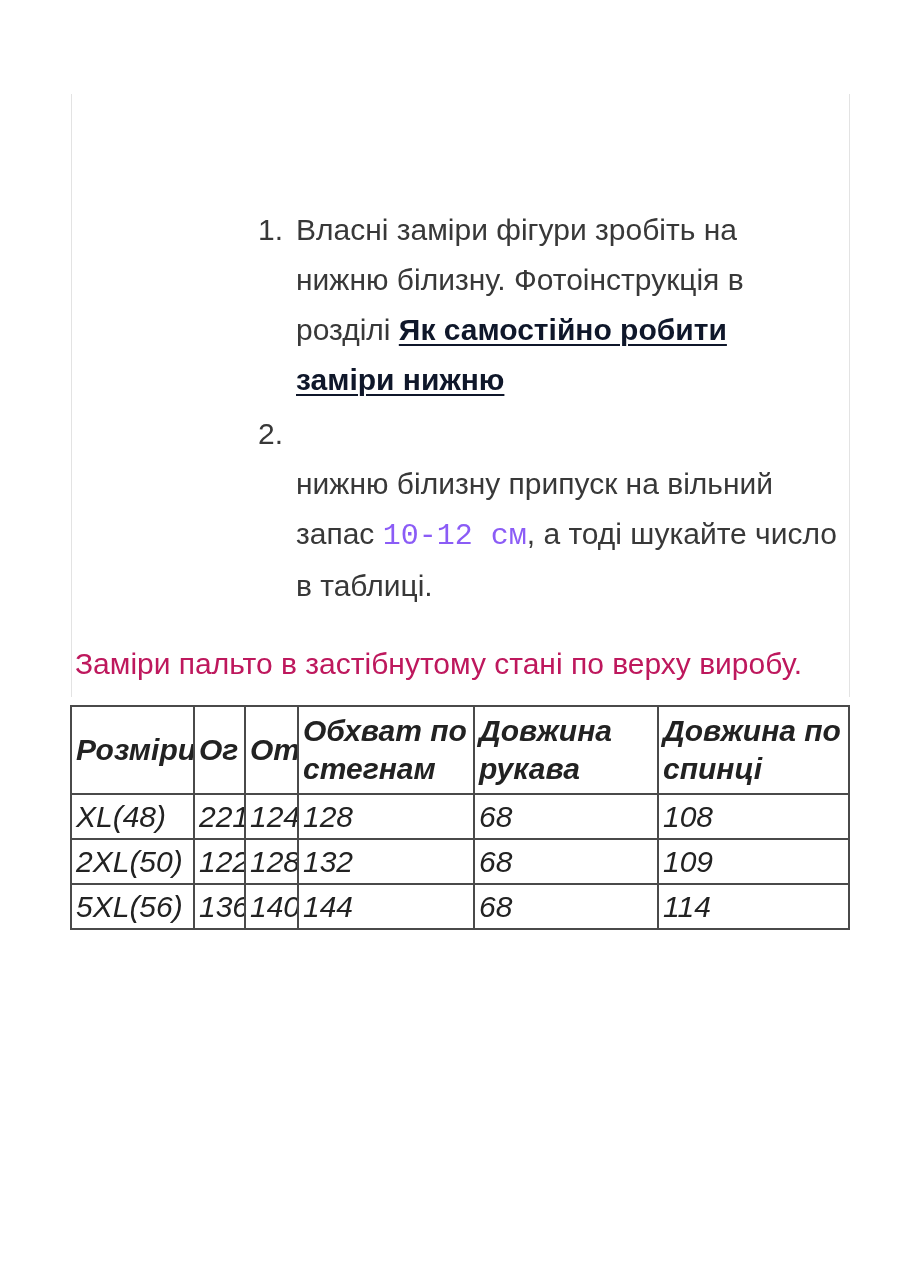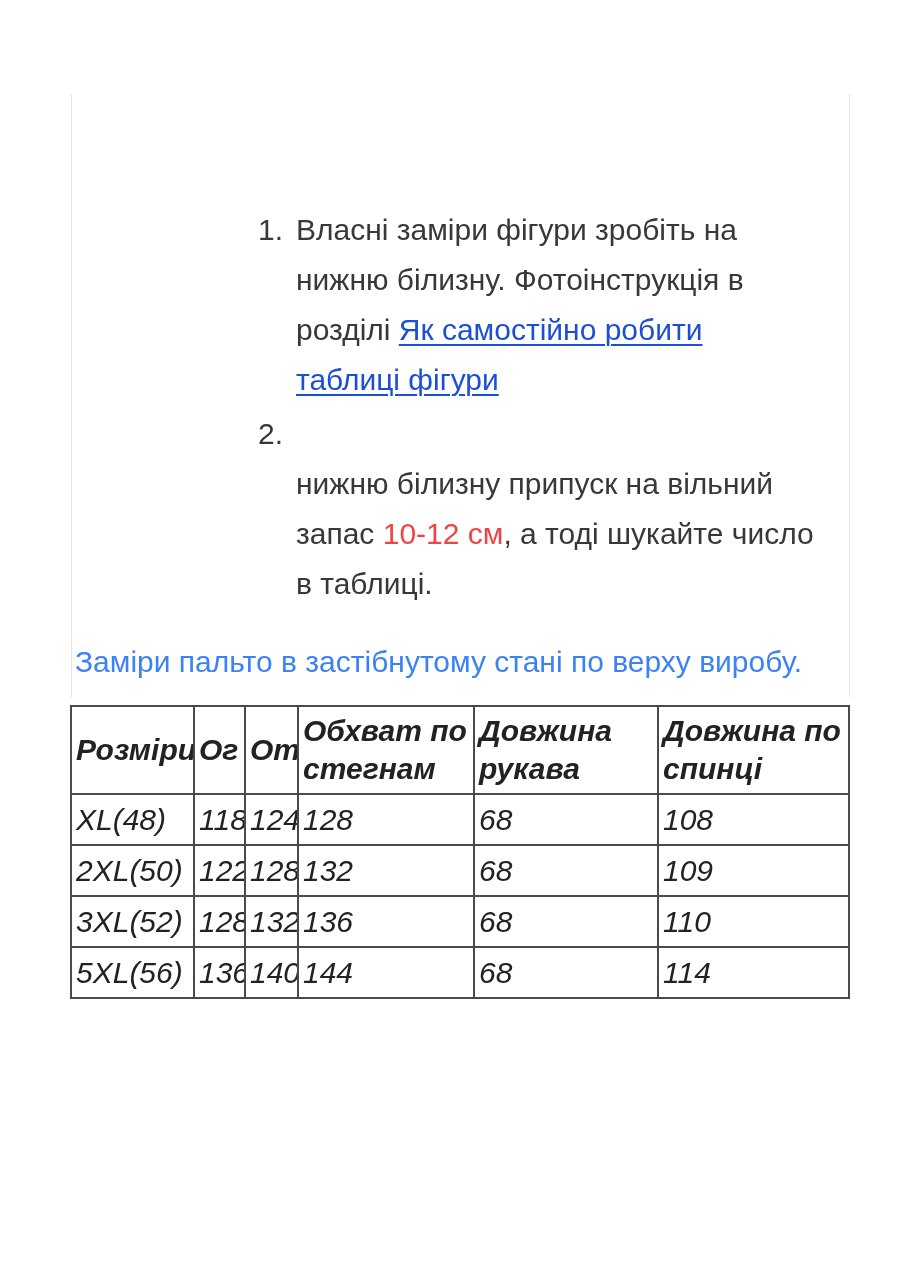--- a/index.html
+++ b/index.html
@@ -22,59 +22,59 @@
     position:relative;
     font-size:30px; line-height:50px; color:#383838;
     white-space:nowrap;
   }
   .instructions li + li { margin-top:4px; }
   .li-num {
     position:absolute; left:-38px; top:0;
     color:#383838;
   }
   .guide-link {
-    font-weight:normal; color:#1d4ed8;
+    font-weight:bold; color:#0f172a;
     text-decoration:underline;
     text-decoration-thickness:2px;
     text-underline-offset:4px;
     cursor:pointer;
   }
-  .highlight-red { color:#ef4444; }
+  .highlight-red { color:#8b5cf6;font-family:Liberation Mono, monospace; }
   .size-note {
     margin:33px 0 0 3px;
     font-size:30px; font-weight:normal; line-height:40px;
-    color:#3b82f6; white-space:nowrap;
+    color:#be185d; white-space:nowrap;
   }
   .size-table {
     position:absolute; left:70px; top:705px; width:778px;
     border-collapse:collapse; table-layout:fixed;
     font-size:30px; color:#222222;font-style:italic;
   }
   .size-table th, .size-table td {
     border:2px solid #4a4a4a;
     text-align:left; vertical-align:middle;
     padding:2px 4px;
     overflow:hidden;
   }
   .size-table thead th { font-weight:bold; height:88px; line-height:38px; }
-  .size-table tbody td { height:51px; font-weight:normal; }
+  .size-table tbody td { height:45px; font-weight:normal; }
   .col-size{width:123px;} .col-og{width:51px;} .col-ot{width:53px;}
   .col-hips{width:176px;} .col-sleeve{width:184px;} .col-back{width:191px;}
 </style>
 </head>
 <body>
 
 <div class="content-card">
   <ol class="instructions">
     <li>
       <span class="li-num">1.</span>
       <span>Власні заміри фігури зробіть на</span><br>
       <span>нижню білизну. Фотоінструкція в</span><br>
       <span>розділі </span><span class="guide-link">Як самостійно робити</span><br>
-      <span class="guide-link">таблиці фігури</span>
+      <span class="guide-link">заміри нижню</span>
     </li>
     <li>
       <span class="li-num">2.</span>
       <br>
       <span>нижню білизну припуск на вільний</span><br>
       <span>запас </span><span class="highlight-red">10-12 см</span><span>, а тоді шукайте число</span><br>
       <span>в таблиці.</span>
     </li>
   </ol>
   <h2 class="size-note">Заміри пальто в застібнутому стані по верху виробу.</h2>
@@ -95,43 +95,35 @@
       <th>Ог</th>
       <th>От</th>
       <th>Обхват по стегнам</th>
       <th>Довжина рукава</th>
       <th>Довжина по спинці</th>
     </tr>
   </thead>
   <tbody>
     <tr>
       <td>XL(48)</td>
-      <td>118</td>
+      <td>221</td>
       <td>124</td>
       <td>128</td>
       <td>68</td>
       <td>108</td>
     </tr>
     <tr>
       <td>2XL(50)</td>
       <td>122</td>
       <td>128</td>
       <td>132</td>
       <td>68</td>
       <td>109</td>
     </tr>
     <tr>
-      <td>3XL(52)</td>
-      <td>128</td>
-      <td>132</td>
-      <td>136</td>
-      <td>68</td>
-      <td>110</td>
-    </tr>
-    <tr>
       <td>5XL(56)</td>
       <td>136</td>
       <td>140</td>
       <td>144</td>
       <td>68</td>
       <td>114</td>
     </tr>
   </tbody>
 </table>
 

